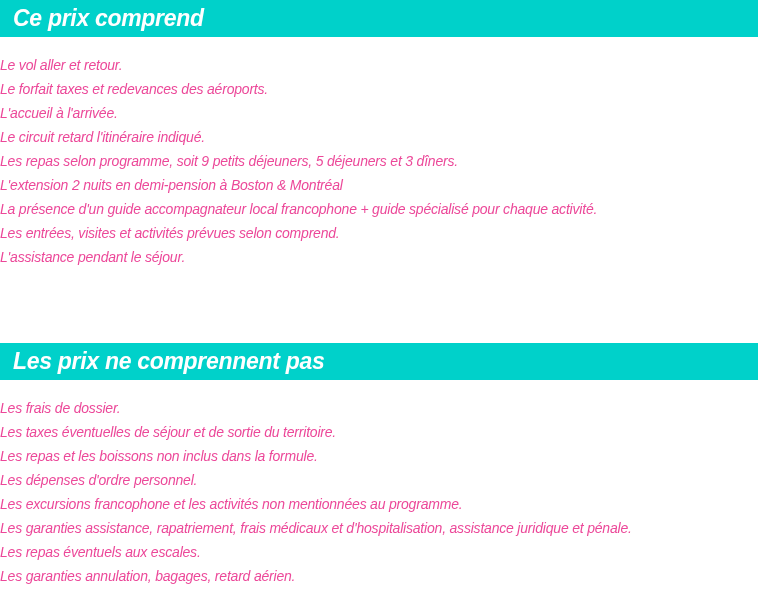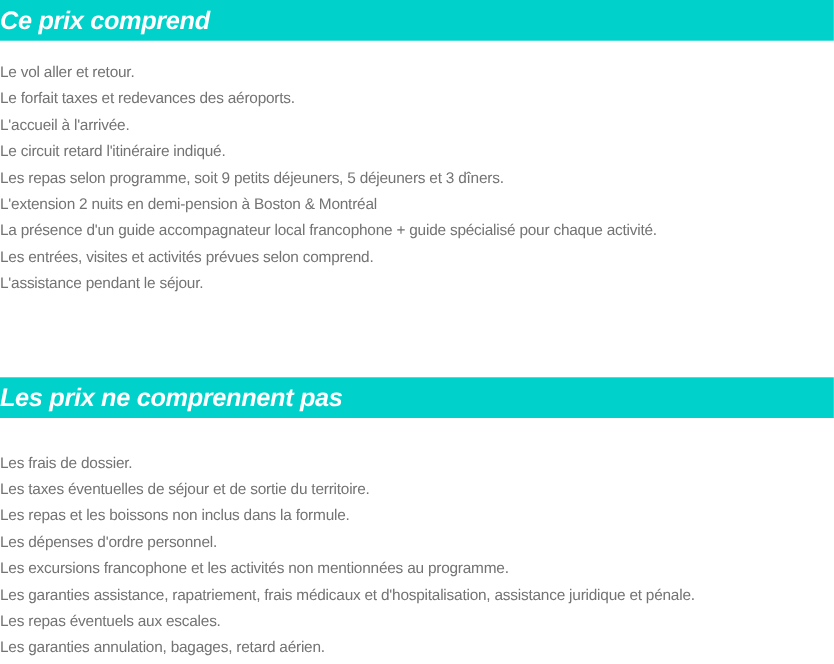--- a/index.html
+++ b/index.html
@@ -14,50 +14,51 @@
       font-family: "Liberation Sans", "DejaVu Sans", sans-serif;
       position: relative;
     }
     .section-header {
       position: absolute;
       left: 0;
       width: 758px;
       height: 37px;
       background: #00d1ca;
       box-sizing: border-box;
-      padding-left: 0;
+      padding-left: 13px;
     }
     .section-header h2 {
       margin: 0;
       color: #ffffff;
       font-style: italic;
       font-weight: bold;
       font-size: 23px;
       line-height: 37px;
       letter-spacing: -0.3px;
     }
     .item-list {
       position: absolute;
       left: 0;
       margin: 0;
       padding: 0;
       list-style: none;
     }
     .item-list li {
+      font-style: italic;
       font-size: 14px;
-      color: #737373;
+      color: #ec4899;
       line-height: 24px;
       height: 24px;
       white-space: nowrap;
       letter-spacing: -0.2px;
     }
     #section-included { top: 0; }
     #list-included { top: 53px; }
     #section-excluded { top: 343px; }
-    #list-excluded { top: 408px; }
+    #list-excluded { top: 396px; }
   </style>
 </head>
 <body>
 
 <div class="section-header" id="section-included">
   <h2>Ce prix comprend</h2>
 </div>
 
 <ul class="item-list" id="list-included">
   <li>Le vol aller et retour.</li>

